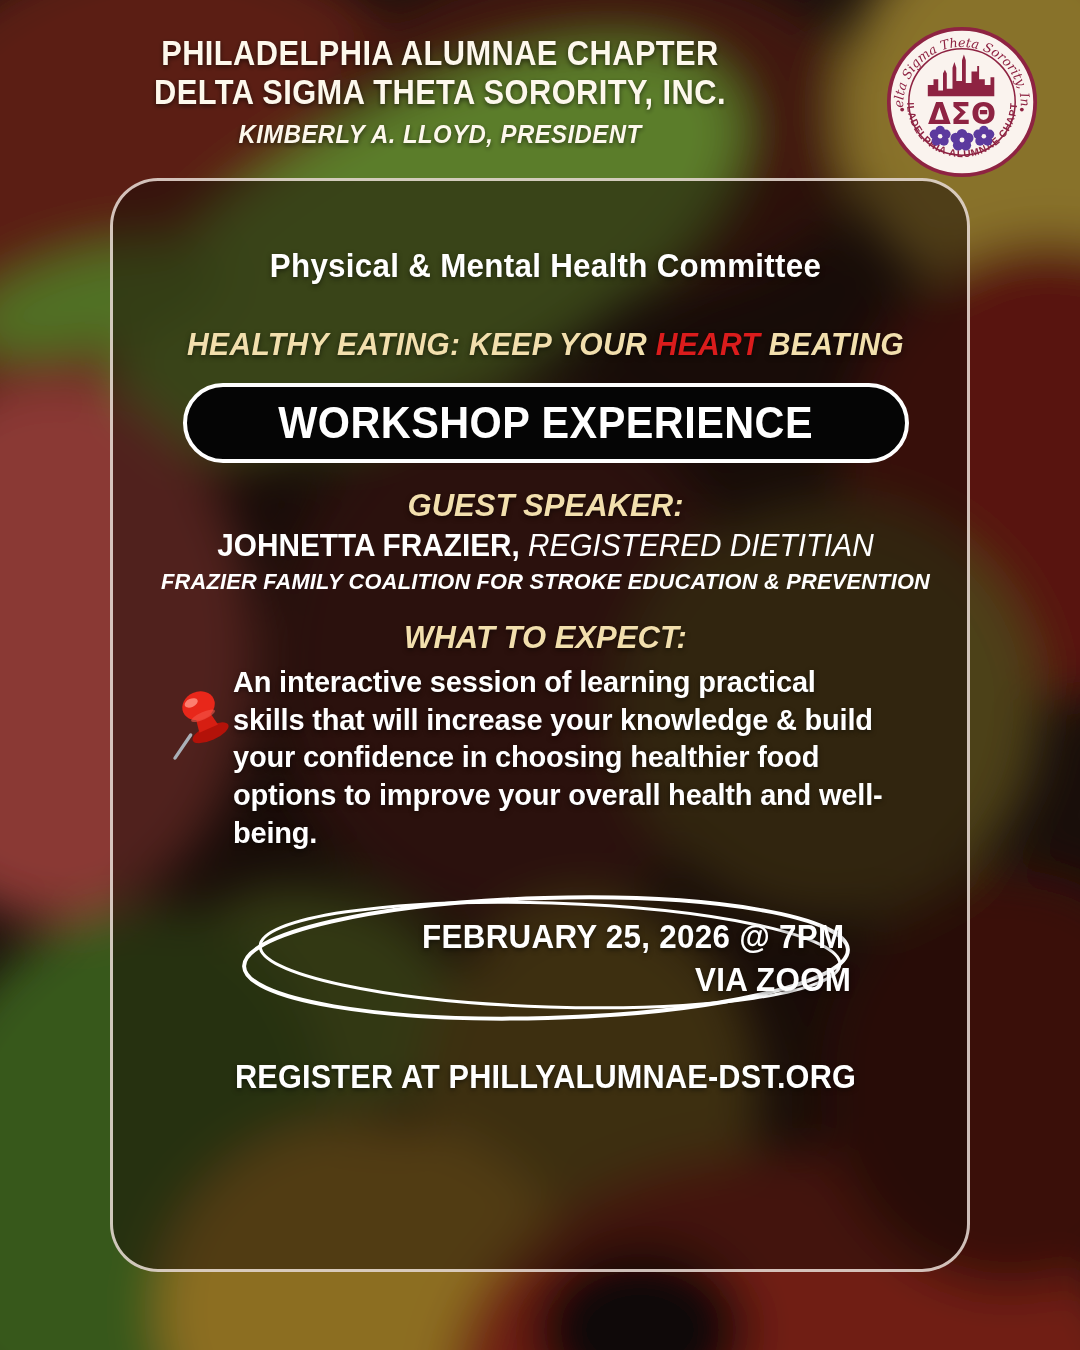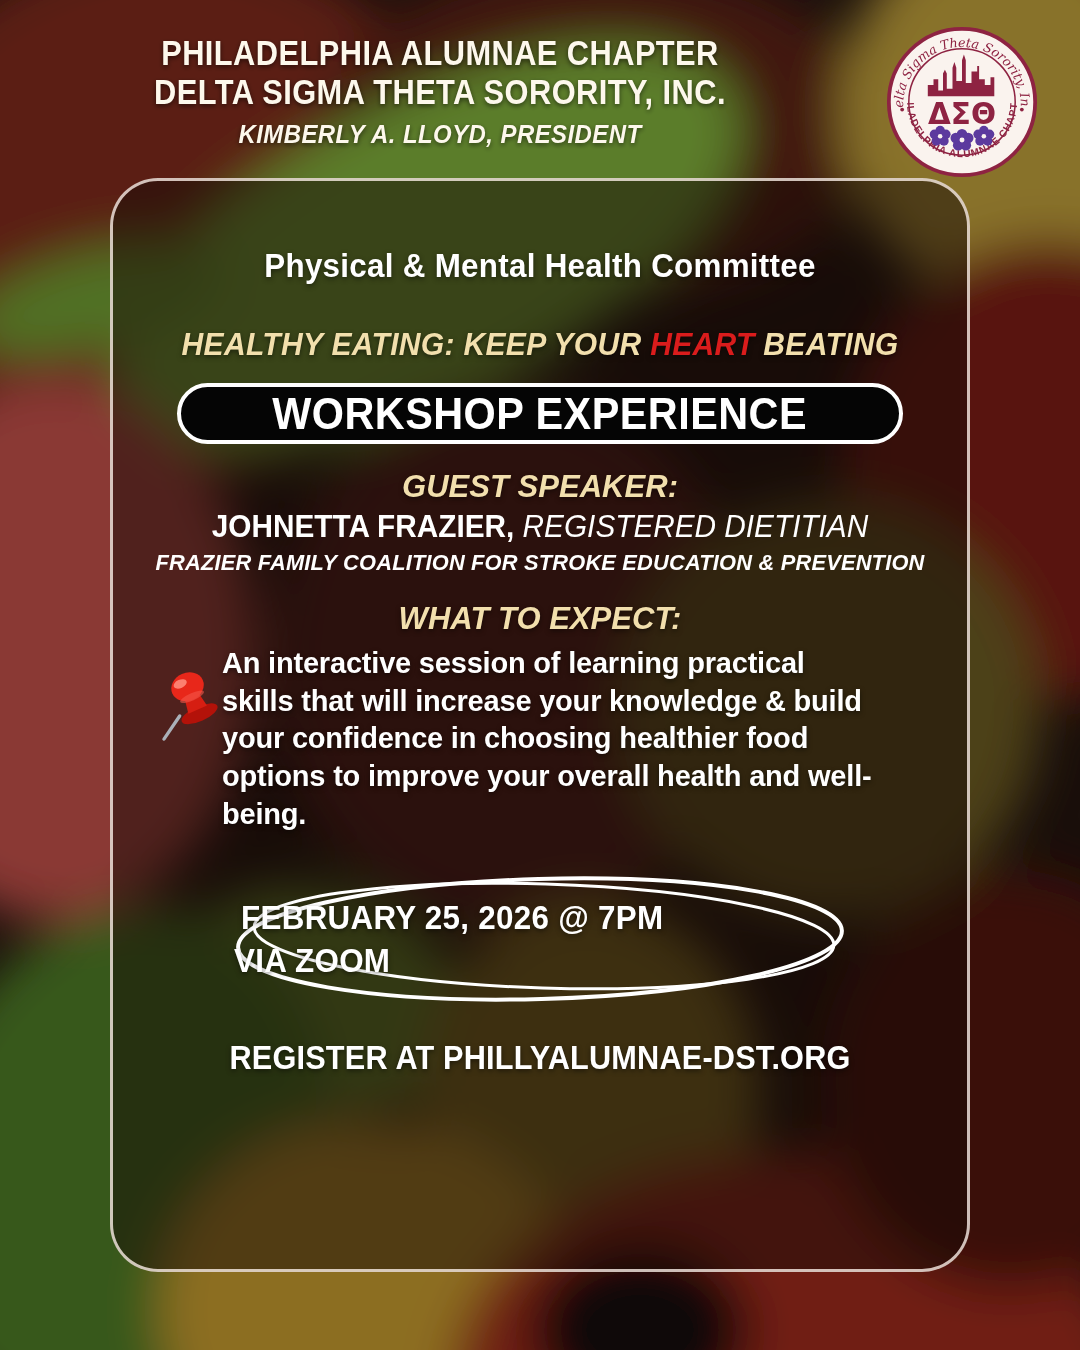--- a/index.html
+++ b/index.html
@@ -31,21 +31,21 @@
 
   
   .seal{position:absolute;top:26px;left:886px;width:152px;height:152px;z-index:6;}
 
   
   .card{
     position:absolute;left:110px;top:178px;width:860px;height:1094px;z-index:4;
     border:3px solid rgba(255,242,236,.78);border-radius:48px;
     background:rgba(22,10,6,.50);
     box-sizing:border-box;
-    text-align:center;color:#ffffff;
+    text-align:center;color:#ffffff;padding-left:11px;
   }
   .committee{
     margin-top:66px;font-weight:700;font-size:33px;letter-spacing:.3px;
     transform:scaleX(.95);text-shadow:0 2px 5px rgba(0,0,0,.5);
   }
   .presents{
     margin-top:2px;font-weight:700;font-style:italic;font-size:31px;
     text-shadow:0 2px 5px rgba(0,0,0,.5);
   }
   .tagline{
@@ -53,21 +53,21 @@
     color:#f2dfad;letter-spacing:.3px;transform:scaleX(.97);
     text-shadow:0 2px 5px rgba(0,0,0,.5);
   }
   .tagline .hl{color:#da1c1c;}
   .title-wrap{margin-top:14px;width:840px;margin-left:8px;}
   .title-wrap svg{display:block;}
   .title-wrap text{
     font-family:"Liberation Sans", sans-serif;font-weight:700;fill:#ffffff;
   }
   .banner-pill{
-    margin:20px auto 0 auto;width:726px;height:61px;box-sizing:border-box;
+    margin:20px auto 0 auto;width:726px;height:80px;box-sizing:border-box;
     background:#050505;border:4px solid #ffffff;border-radius:44px;
     display:flex;align-items:center;justify-content:center;
   }
   .banner-pill span{
     font-weight:700;font-size:45px;letter-spacing:.5px;color:#ffffff;
     transform:scaleX(.92);white-space:nowrap;
   }
   .gs-label{
     margin-top:24px;font-weight:700;font-style:italic;font-size:32px;color:#f2dfad;
     text-shadow:0 2px 5px rgba(0,0,0,.5);transform:scaleX(.97);
@@ -89,21 +89,21 @@
     margin-left:109px;width:656px;text-align:left;
     font-weight:700;font-size:29px;line-height:1.30;letter-spacing:-.2px;
     text-shadow:0 2px 5px rgba(0,0,0,.5);
   }
   .event-oval{
     position:relative;margin:36px auto 0 auto;width:620px;height:140px;
   }
   .event-oval svg{position:absolute;inset:0;}
   .event-text{
     position:absolute;inset:0;display:flex;flex-direction:column;
-    align-items:flex-start;justify-content:center;gap:6px;
+    align-items:flex-end;justify-content:center;gap:6px;
   }
   .event-line{
     font-weight:700;font-size:33px;letter-spacing:.3px;transform:scaleX(.95);
     line-height:1.15;text-shadow:0 2px 5px rgba(0,0,0,.5);
   }
   .register{
     margin-top:30px;font-weight:700;font-size:33px;letter-spacing:.2px;
     transform:scaleX(.93);text-shadow:0 2px 5px rgba(0,0,0,.5);white-space:nowrap;
   }
   .seal-text{font-family:"DejaVu Serif", serif;font-style:italic;fill:#8e2342;}

